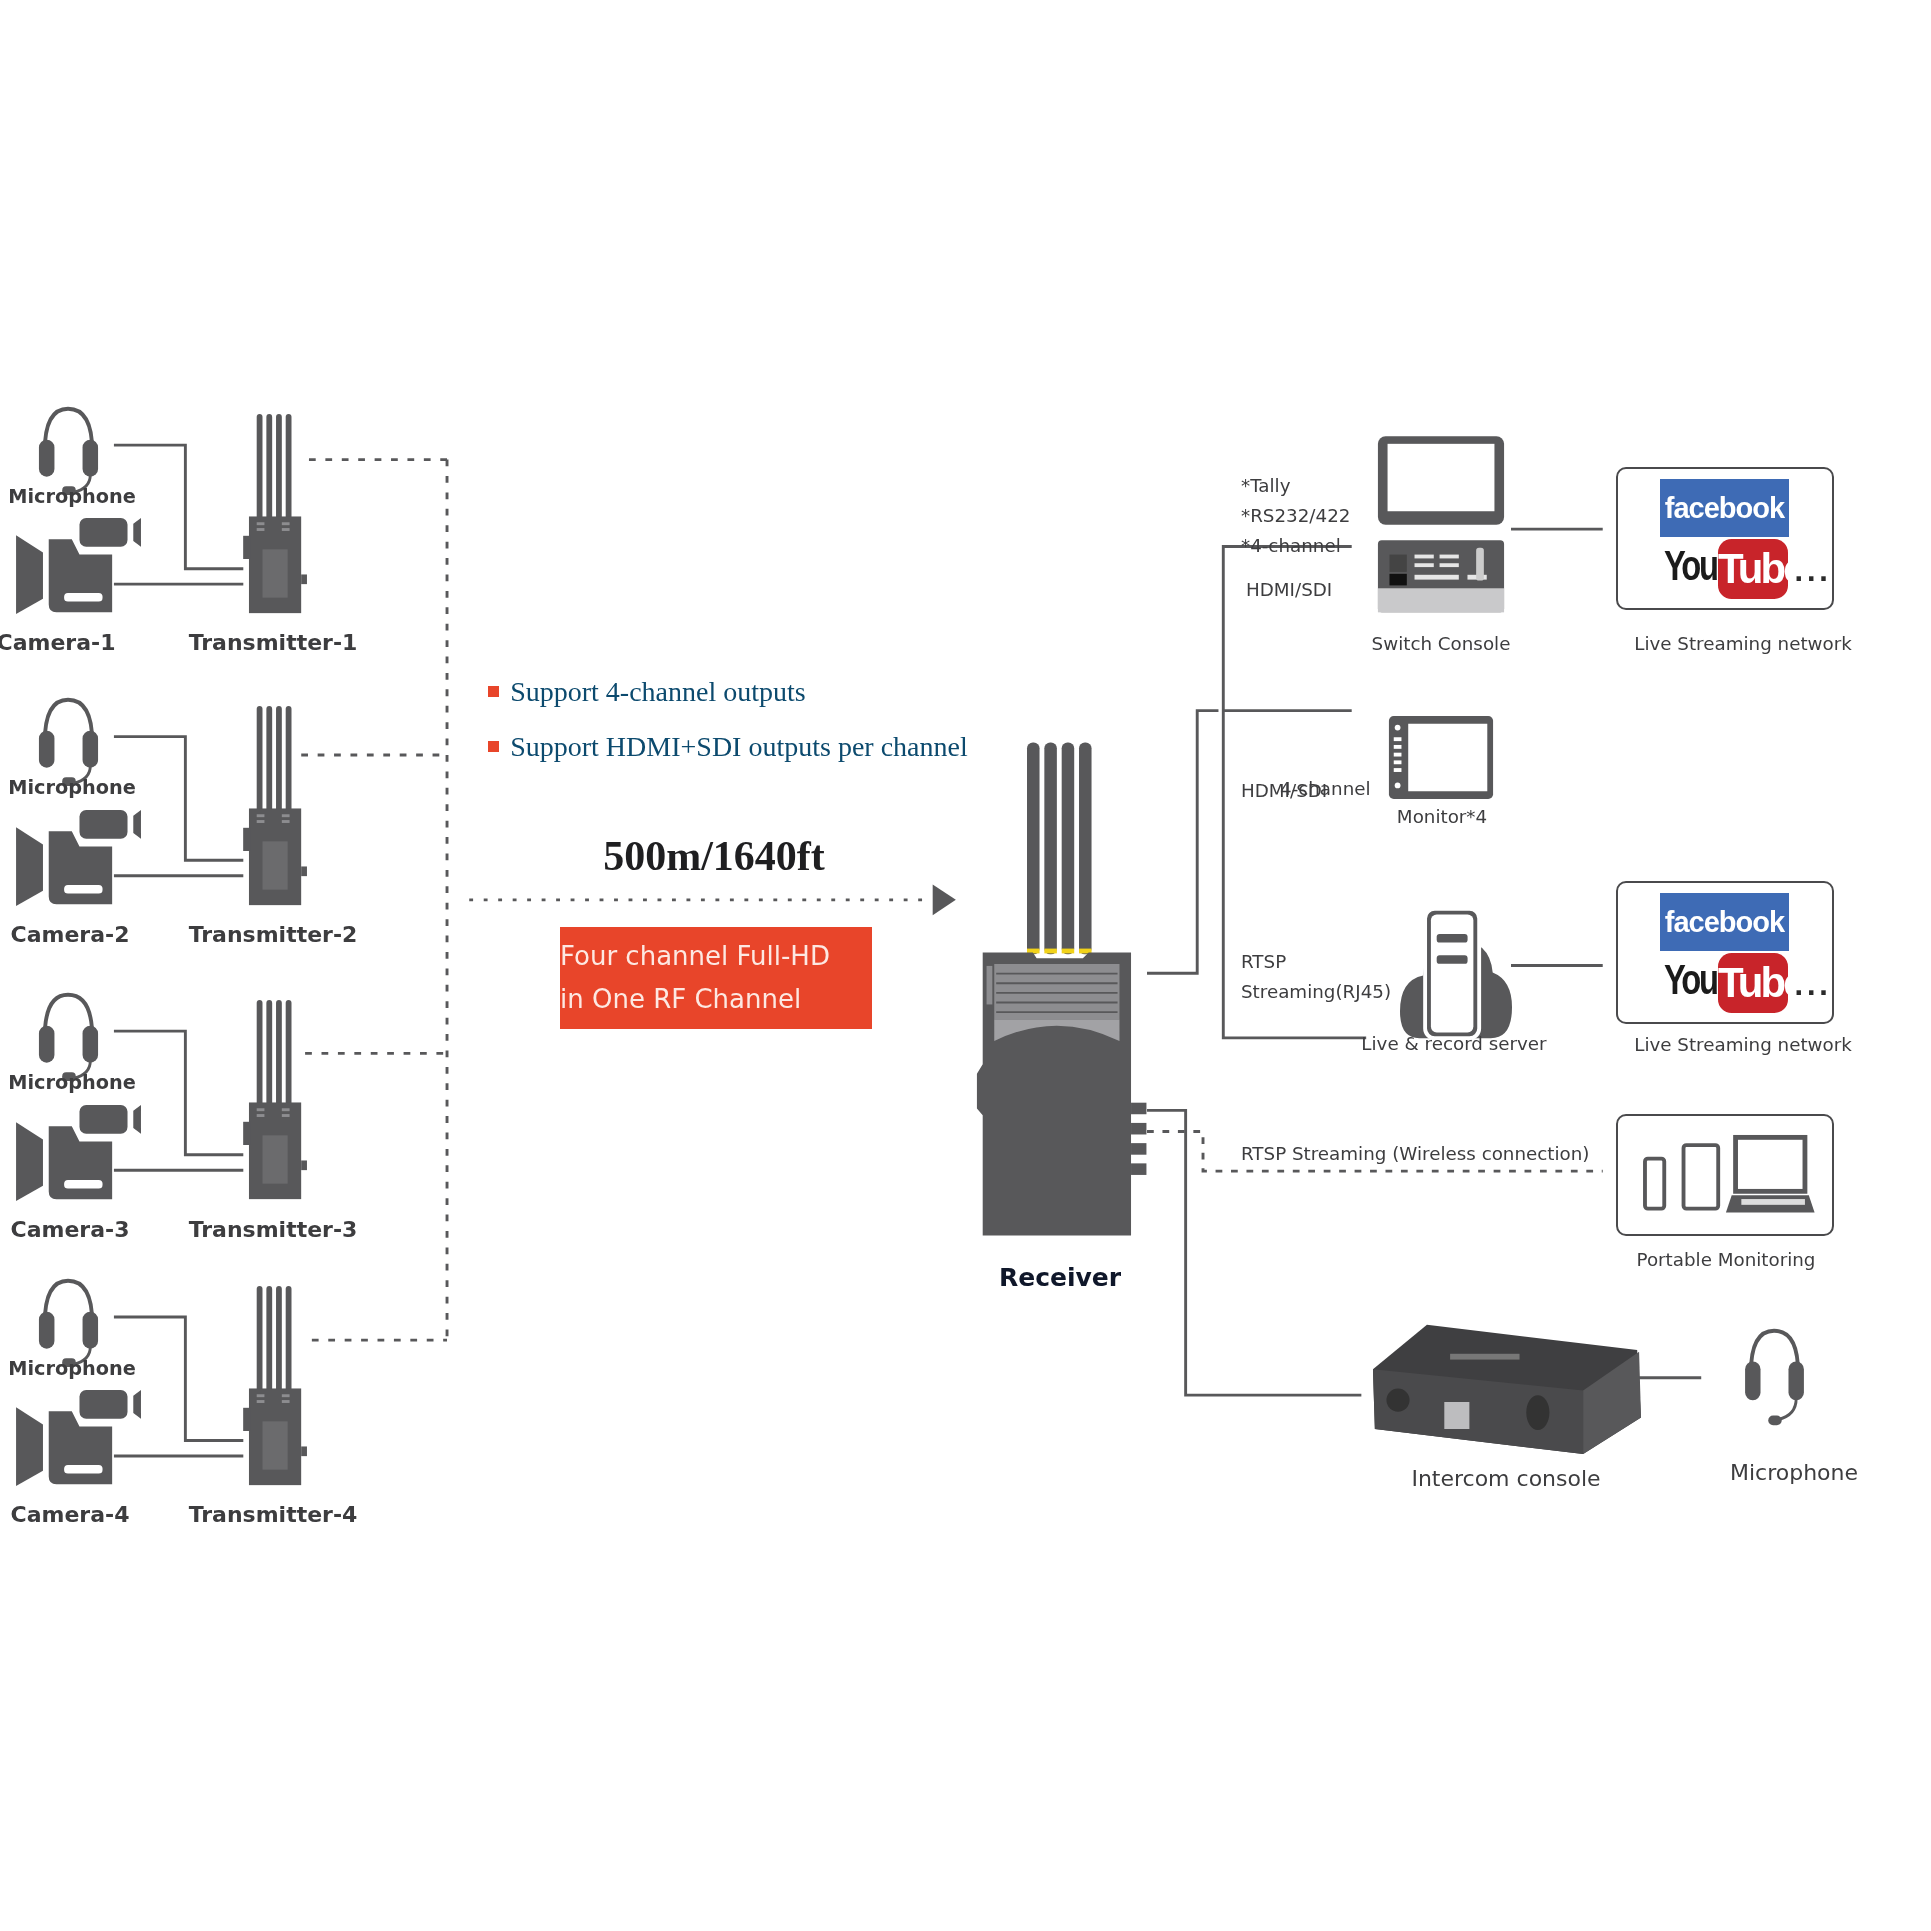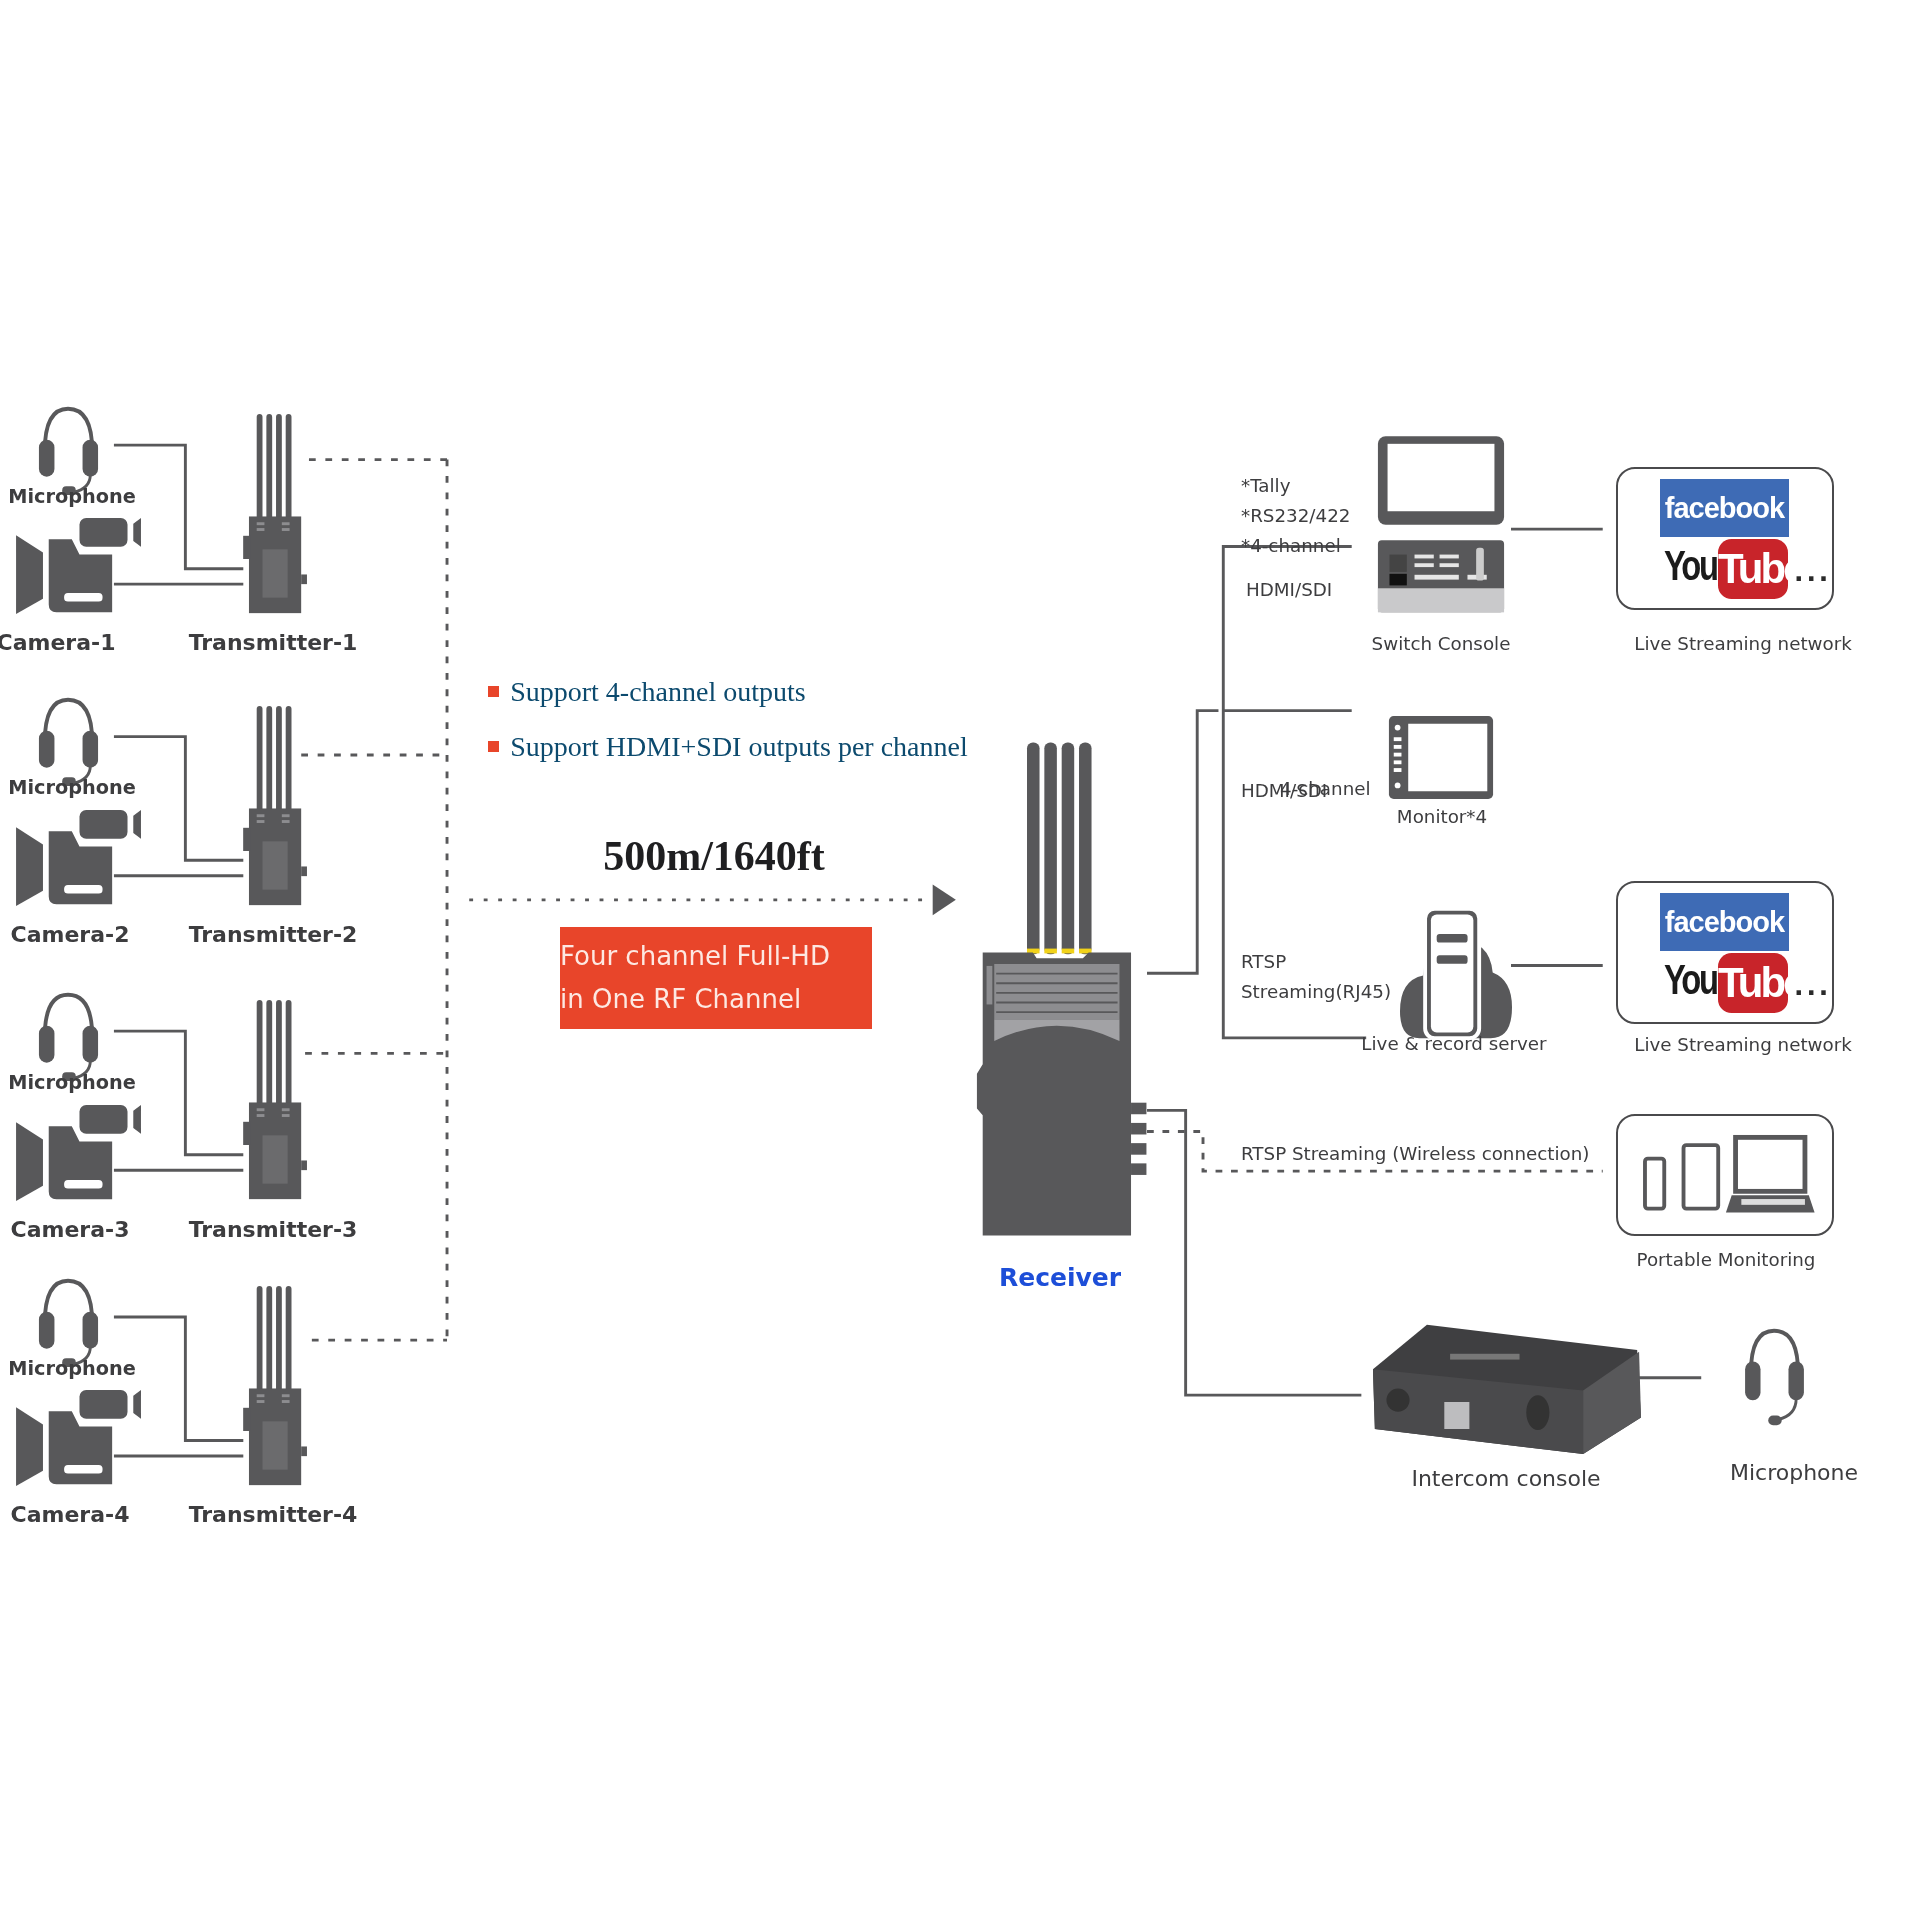--- a/index.html
+++ b/index.html
@@ -8,21 +8,21 @@
   .lbl-sm{font-size:18.3px;}
   .lbl-md{font-size:22px;}
   .lbl-lg{font-size:25px;}
   .center{transform:translateX(-50%);text-align:center;}
   svg.wires{position:absolute;left:0;top:0;}
   .dev{position:absolute;}
   .bullet{position:absolute;font-family:Liberation Serif, serif;font-size:28px;color:#0c4a6e;white-space:nowrap;}
   .bullet .sq{display:inline-block;width:10.6px;height:10.6px;background:#e8452a;margin-right:11.6px;vertical-align:middle;position:relative;top:-2.9px;}
   .distance{position:absolute;font-family:Liberation Serif, serif;font-size:42px;font-weight:bold;color:#1f1f21;transform:translateX(-50%);}
   .redbox{position:absolute;left:560px;top:927px;width:312px;height:102px;background:#e8452a;color:#fde8e2;font-family:"DejaVu Sans",sans-serif;font-size:26px;text-align:left;line-height:43px;padding-top:7.7px;box-sizing:border-box;}
-  .stream-box{position:absolute;width:218px;height:143px;border:2.9px solid #4a4a4c;border-radius:19px;background:#fff;box-sizing:border-box;}
+  .stream-box{position:absolute;width:218px;height:143px;border:2.9px solid #4a4a4c;border-radius:10px;background:#fff;box-sizing:border-box;}
   .fb{position:absolute;left:42px;top:9.7px;width:129px;height:58px;background:#3e6bb5;color:#fff;font-family:"Liberation Sans",sans-serif;font-weight:bold;font-size:29px;text-align:center;line-height:58px;letter-spacing:-1px;}
   .yt-you{position:absolute;left:46px;top:73px;font-family:"Liberation Sans",sans-serif;font-weight:bold;font-size:42px;color:#1b1b1b;letter-spacing:-2.9px;transform:scaleX(0.78);transform-origin:left top;}
   .yt-tube{position:absolute;left:100px;top:70px;width:70px;height:60px;background:#c8242a;border-radius:13.5px;color:#fff;font-family:"Liberation Sans",sans-serif;font-weight:bold;font-size:42px;text-align:center;line-height:60px;letter-spacing:-2.9px;}
   .yt-dots{position:absolute;left:176px;top:89px;font-family:"DejaVu Sans",sans-serif;font-weight:bold;font-size:25px;color:#2a2a2a;letter-spacing:2.9px;}
 </style>
 </head>
 <body>
 
 <div id="canvas">
 
@@ -239,21 +239,21 @@
       </g>
     <path d="M20,296 L150,296 L150,318 Q85,286 20,318 Z" fill="#a2a2a5"></path>
     <rect x="12" y="240" width="6" height="40" fill="#8d8d90"></rect>
     <g fill="#58585a">
         <rect x="162" y="382" width="16" height="12"></rect>
         <rect x="162" y="403" width="16" height="12"></rect>
         <rect x="162" y="424" width="16" height="12"></rect>
         <rect x="162" y="445" width="16" height="12"></rect>
       </g>
   </svg>
-  <div class="lbl lbl-lg center" style="left:1060px;top:1263px;font-weight:bold;color:#1d4ed8;">Receiver</div>
+  <div class="lbl lbl-lg center" style="left:1060px;top:1263px;font-weight:bold;color:#0f172a;">Receiver</div>
 
   <div class="lbl lbl-sm" style="left:1241px;top:471px;line-height:30px;">
     <div>*Tally</div>
     <div>*RS232/422</div>
     <div>*4-channel</div>
   </div>
   <div class="lbl lbl-sm" style="left:1246px;top:579px;">HDMI/SDI</div>
   <svg class="dev" style="left:1376px;top:434px;" width="130" height="193" viewBox="0 0 135 200">
     <rect x="2" y="2" width="131" height="92" rx="8" fill="#58585a"></rect>
     <rect x="12" y="10" width="111" height="70" fill="#fff"></rect>

